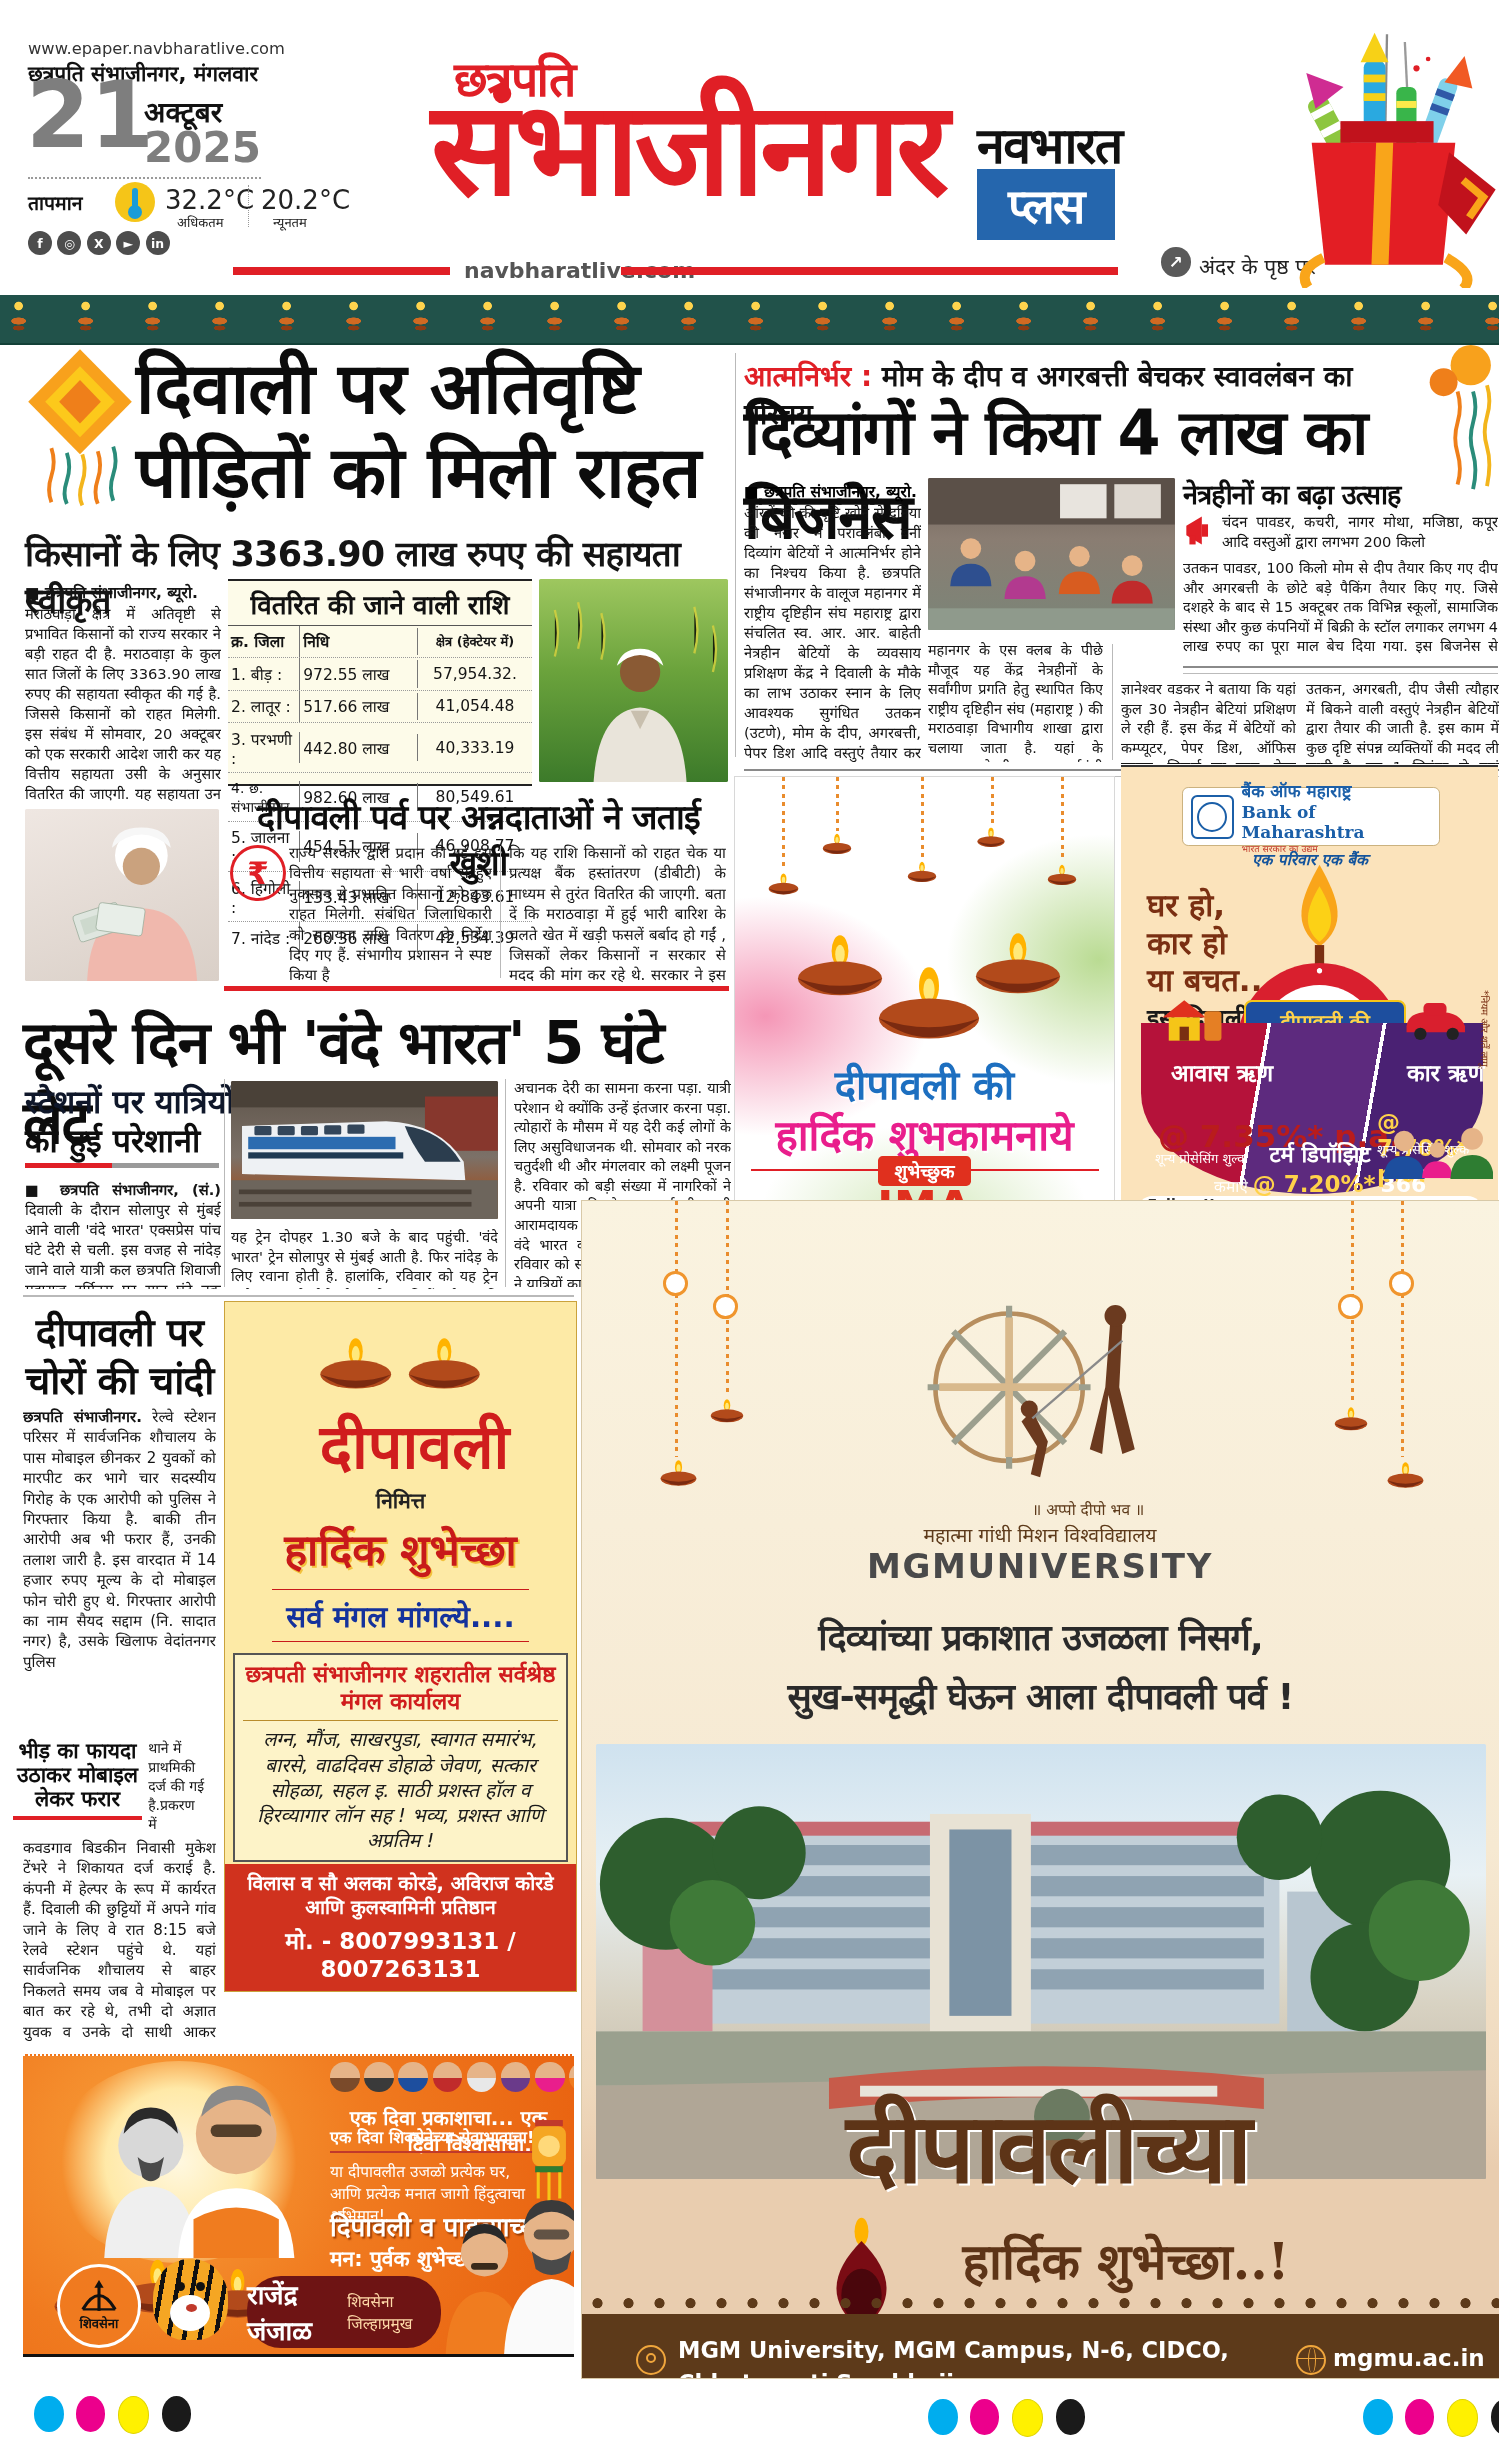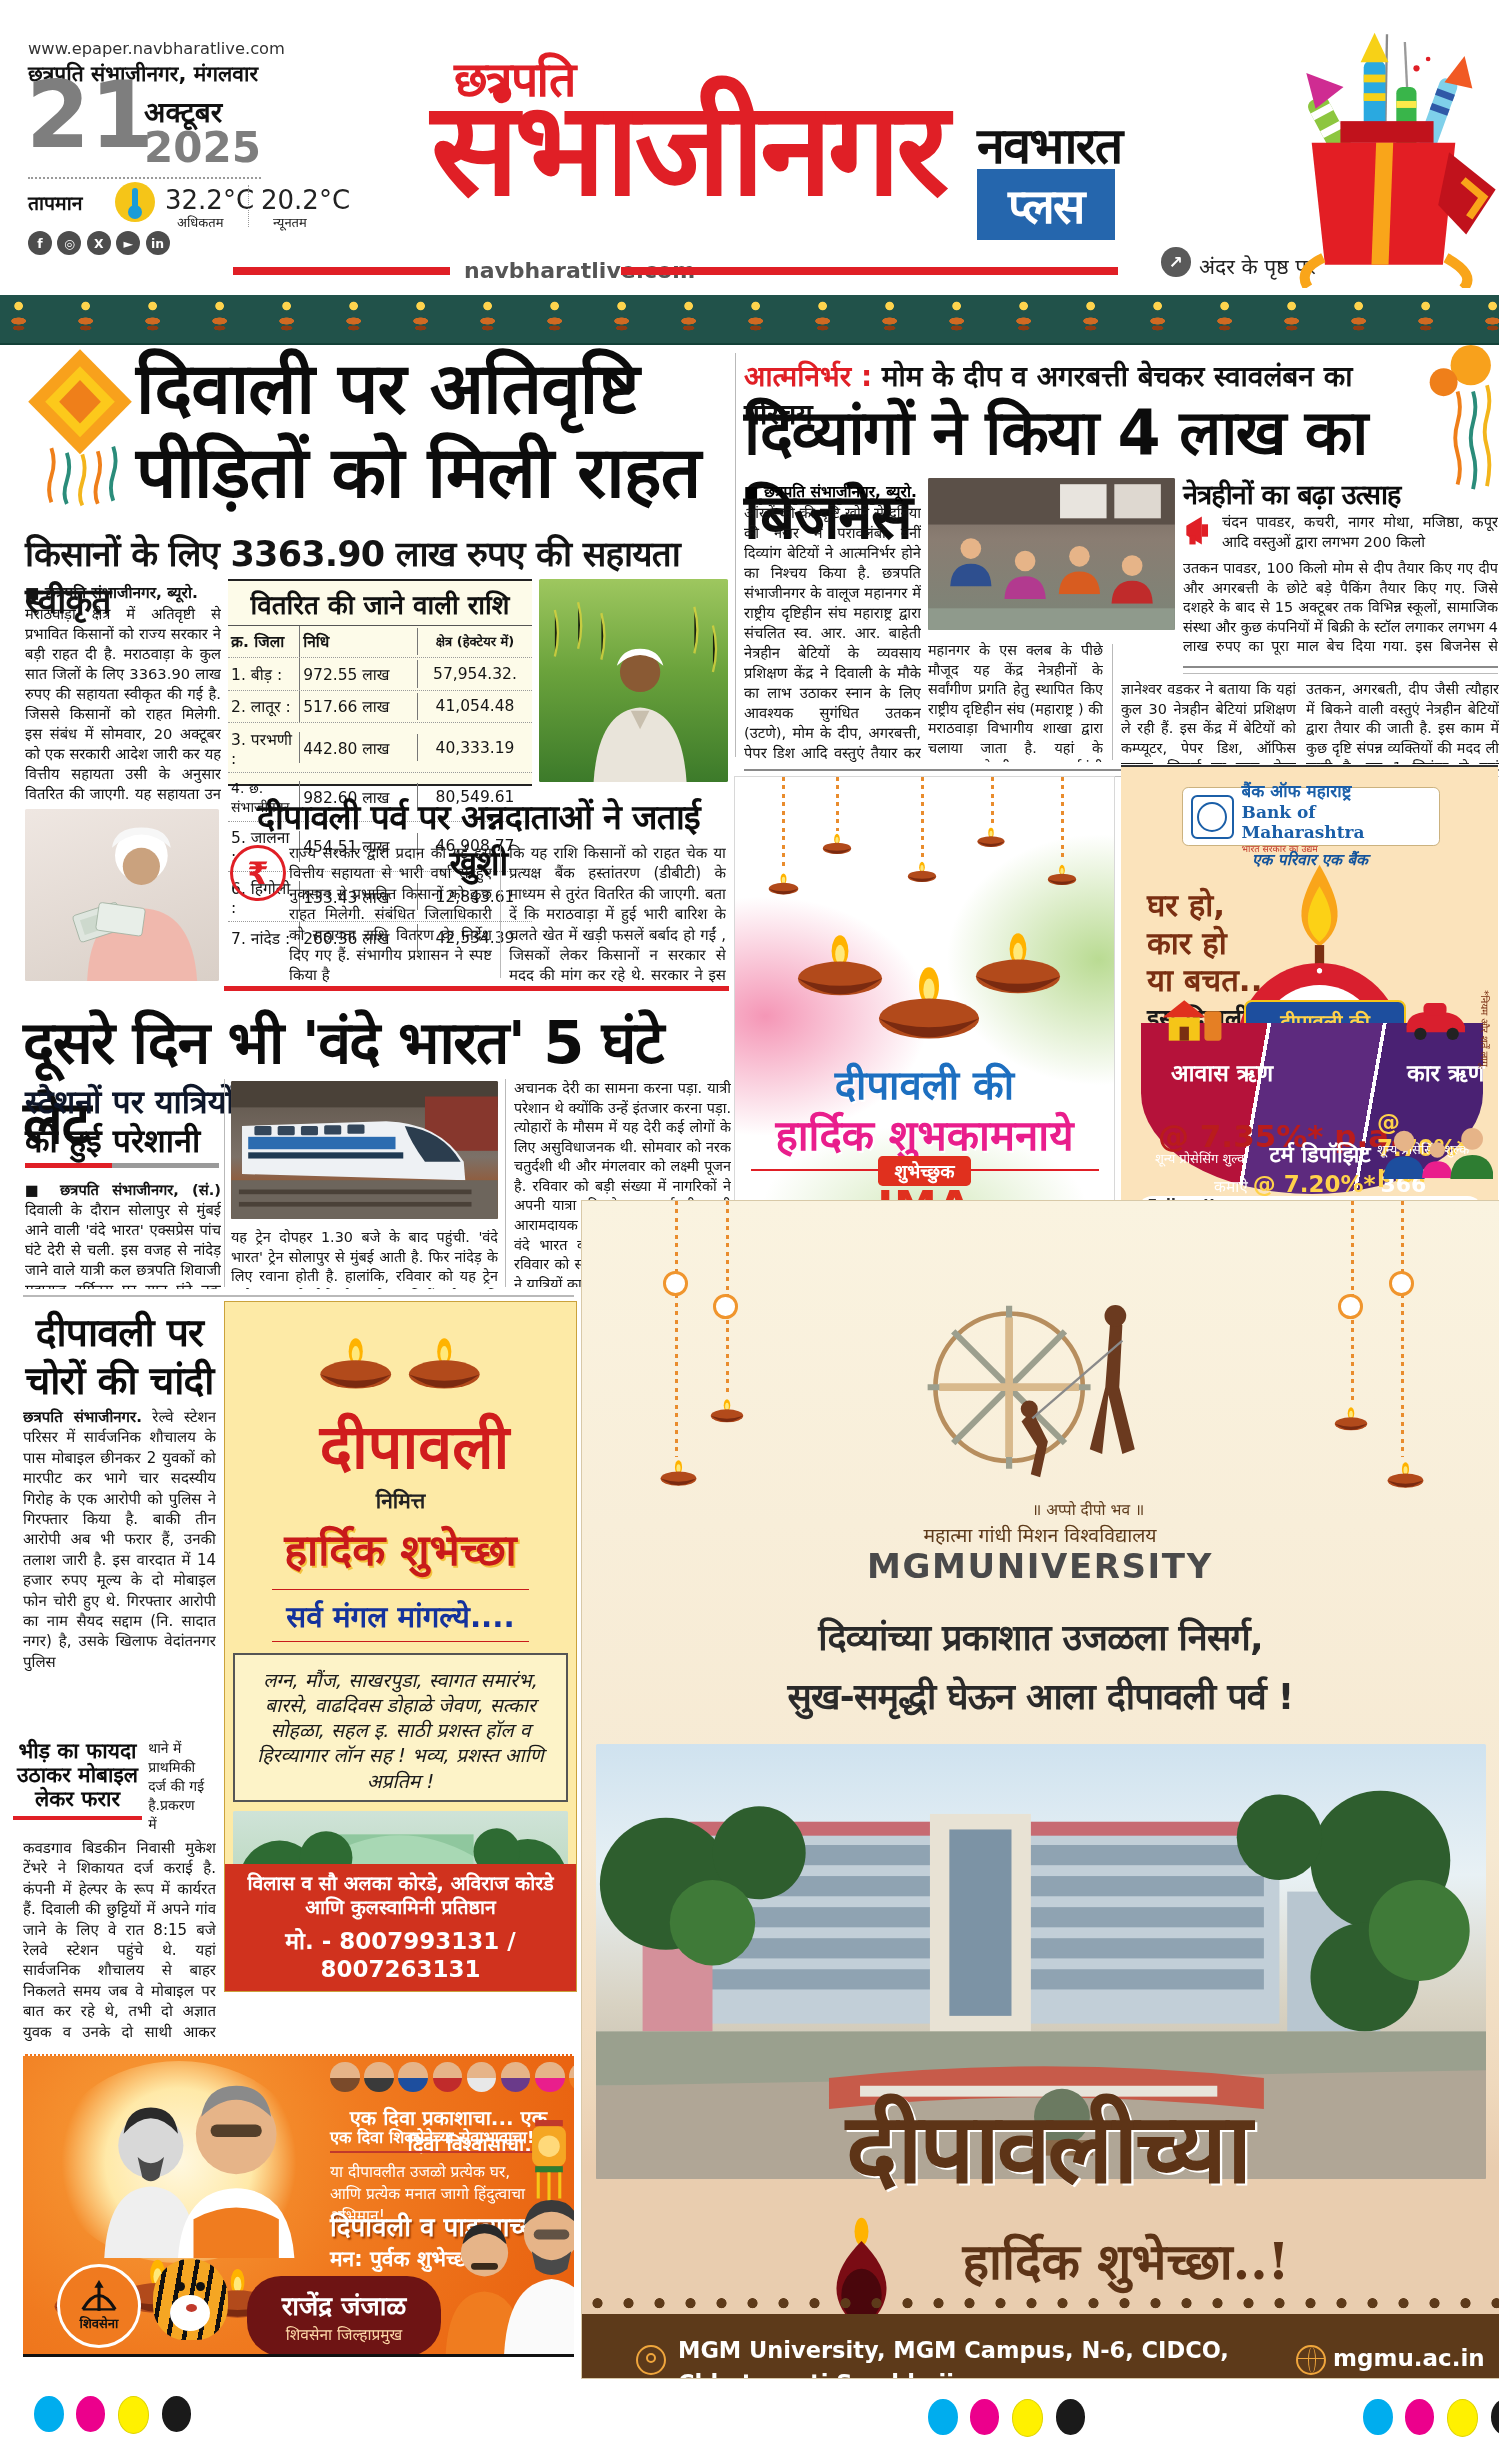--- a/index.html
+++ b/index.html
@@ -479,20 +479,21 @@
       <use href="#diya" x="0" y="0" width="100" height="96"></use>
       <use href="#diya" x="100" y="0" width="100" height="96"></use>
     </svg>
     <div class="b c" style="margin-top:101px;font-size:61px;color:#d01d1d;font-family:'DejaVu Serif','Liberation Serif',serif;padding-left:28px;">दीपावली</div>
     <div class="b c" style="font-size:21px;color:#222;">निमित्त</div>
     <div class="b c" style="font-size:43px;color:#c81a1a;text-shadow:1.6px 1.6px 0 #f3c13c;font-family:'DejaVu Serif','Liberation Serif',serif;margin-top:4.7px;">हार्दिक शुभेच्छा</div>
     <div style="margin:11px 47px 0;height:1.6px;background:#c81a1a;"></div>
     <div class="b c" style="font-size:29.5px;color:#14329c;margin-top:4.7px;">सर्व मंगल मांगल्ये....</div>
     <div style="margin:4.7px 47px 0;height:1.6px;background:#c81a1a;"></div>
     <div style="margin:11px 7.8px 0;border:2.3px solid #555;background:#fdf3c8;padding:6.2px 7.8px;">
+      <div class="b c" style="font-size:22.5px;color:#d01d1d;line-height:1.2;border-bottom:1.6px solid #b98c2c;padding-bottom:4.7px;">छत्रपती संभाजीनगर शहरातील सर्वश्रेष्ठ मंगल कार्यालय</div>
       <div class="c" style="font-size:19.4px;color:#1a1a1a;line-height:1.3;margin-top:6.2px;font-style:italic;">लग्न, मौंज, साखरपुडा, स्वागत समारंभ, बारसे, वाढदिवस डोहाळे जेवण, सत्कार सोहळा, सहल इ. साठी प्रशस्त हॉल व हिरव्यागार लॉन सह ! भव्य, प्रशस्त आणि अप्रतिम !</div>
     </div>
     <div class="photo" style="margin:9.3px 7.8px 0;height:233px;background:linear-gradient(180deg,#cfe3d8 0%,#bcd9c0 30%,#9fc9a2 60%,#b98c5a 88%,#a5743f 100%);position:relative;">
       <svg width="332" height="233" viewBox="0 0 428 300">
         <rect x="120" y="30" width="190" height="190" fill="#a8d8b4"></rect>
         <path d="M120 58 Q214 4 310 58 L310 30 L120 30 Z" fill="#8fc79e"></path>
         <rect x="185" y="90" width="60" height="130" fill="#d8a0c0"></rect>
         <rect x="150" y="120" width="40" height="60" fill="#3c5a4a"></rect>
           <rect x="240" y="120" width="40" height="60" fill="#3c5a4a"></rect>
         <rect x="20" y="150" width="110" height="90" fill="#8fbf92"></rect>
@@ -683,21 +684,21 @@
         <polygon points="27,0 21,10 33,10" fill="#111"></polygon>
       </svg>
       <div class="b" style="font-size:13px;color:#111;">शिवसेना</div>
     </div>
     <div class="abs" style="left:130px;top:203px;width:75px;height:81px;border-radius:48% 48% 42% 42%;background:repeating-linear-gradient(100deg,#f5a623 0 11px,#111 11px 15.5px);">
       <div class="abs" style="left:17px;top:36px;width:40px;height:36px;border-radius:50%;background:#fff;"></div>
       <div class="abs" style="left:23px;top:23px;width:9.3px;height:9.3px;border-radius:50%;background:#111;"></div>
       <div class="abs" style="left:43px;top:23px;width:9.3px;height:9.3px;border-radius:50%;background:#111;"></div>
       <div class="abs" style="left:33px;top:45px;width:11px;height:7.8px;border-radius:50%;background:#c0392b;"></div>
     </div>
-    <div class="abs" style="left:224px;top:220px;width:194px;height:80px;background:#6e1414;border-radius:34px;display:flex;flex-direction:column;align-items:center;justify-content:center;">
+    <div class="abs" style="left:224px;top:220px;width:194px;height:72px;background:#6e1414;border-radius:34px;display:flex;flex-direction:row;align-items:center;justify-content:center;">
       <div class="b" style="font-size:26px;color:#fff;">राजेंद्र जंजाळ</div>
       <div style="font-size:15.5px;color:#ffd9a8;">शिवसेना जिल्हाप्रमुख</div>
     </div>
     <svg class="abs" style="left:419px;top:163px;" width="85" height="135" viewBox="0 0 100 160">
       <circle cx="50" cy="40" r="28" fill="#e6b488"></circle>
       <path d="M24 30 q26 -26 52 0 q-4 -24 -26 -24 q-22 0 -26 24" fill="#2a2a2a"></path>
       <rect x="34" y="52" width="32" height="8" rx="4" fill="#3a2a1a"></rect>
       <path d="M4 160 Q8 88 50 86 Q92 88 96 160 Z" fill="#f07c1f"></path>
     </svg>
     <svg class="abs" style="left:478px;top:140px;" width="101" height="158" viewBox="0 0 100 160">

